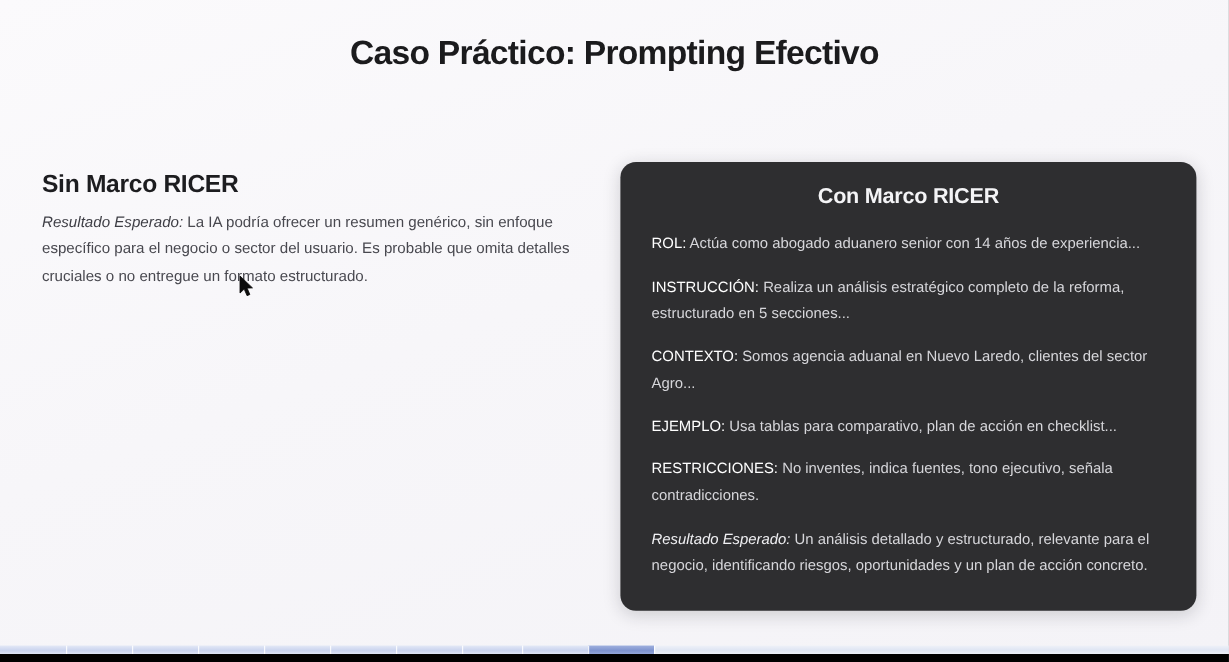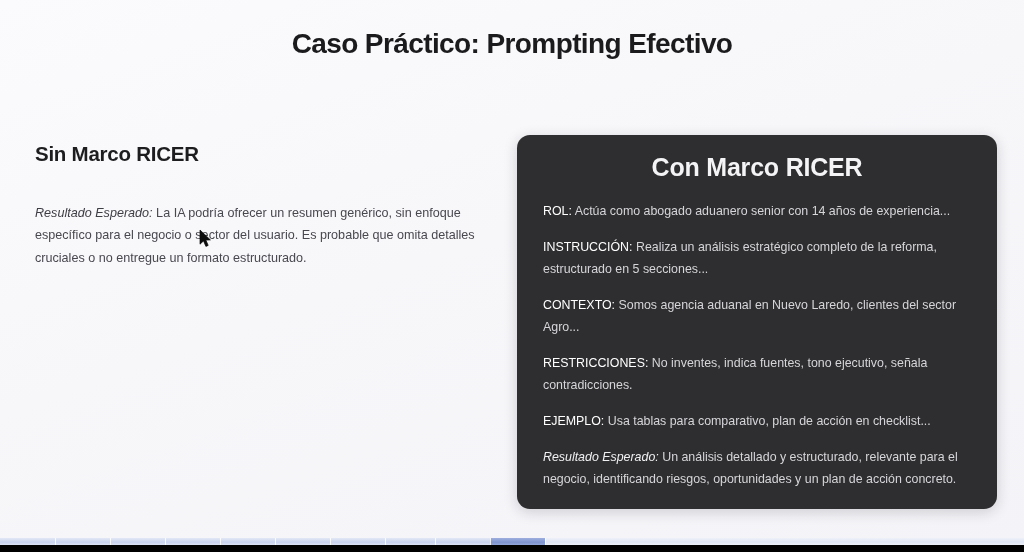--- a/index.html
+++ b/index.html
@@ -69,21 +69,21 @@
     left: 35px;
     top: 12px;
     width: 460px;
   }
 
   #plain-title {
     font-size: 20.5px;
     font-weight: 700;
     color: #1d1d20;
     letter-spacing: -0.25px;
-    margin-bottom: 36px;
+    margin-bottom: 8px;
   }
 
   .plain-para {
     font-size: 12.6px;
     line-height: 1.78;
     color: #48484f;
     margin-bottom: 16px;
     max-width: 460px;
   }
 
@@ -102,21 +102,21 @@
     width: 480px;
     height: 374px;
     background: #2e2e30;
     border-radius: 13px;
     padding: 18px 26px 20px 26px;
     box-shadow: 0 3px 14px rgba(30, 30, 40, 0.18);
   }
 
   #card-title {
     text-align: center;
-    font-size: 25px;
+    font-size: 18px;
     font-weight: 700;
     color: #f4f4f6;
     letter-spacing: -0.2px;
     margin-bottom: 18px;
   }
 
   .card-item {
     font-size: 12.4px;
     line-height: 1.82;
     color: #d6d6da;
@@ -215,23 +215,23 @@
 
     <div id="col-card">
       <h2 id="card-title">Con Marco RICER</h2>
 
       <p class="card-item"><span class="k">ROL:</span><span> Actúa como abogado aduanero senior con 14 años de experiencia...</span></p>
 
       <p class="card-item"><span class="k">INSTRUCCIÓN:</span><span> Realiza un análisis estratégico completo de la reforma, estructurado en 5 secciones...</span></p>
 
       <p class="card-item"><span class="k">CONTEXTO:</span><span> Somos agencia aduanal en Nuevo Laredo, clientes del sector Agro...</span></p>
 
+      <p class="card-item"><span class="k">EJEMPLO:</span><span> Usa tablas para comparativo, plan de acción en checklist...</span></p>
+
       <p class="card-item"><span class="k">RESTRICCIONES:</span><span> No inventes, indica fuentes, tono ejecutivo, señala contradicciones.</span></p>
-
-      <p class="card-item"><span class="k">EJEMPLO:</span><span> Usa tablas para comparativo, plan de acción en checklist...</span></p>
 
       <p class="card-outcome"><span class="k">Resultado Esperado:</span><span> Un análisis detallado y estructurado, relevante para el negocio, identificando riesgos, oportunidades y un plan de acción concreto.</span></p>
     </div>
   </div>
 
   <svg id="cursor" viewBox="0 0 13 19">
     <path d="M1 1 L1 15.2 L4.5 11.9 L6.9 17.4 L9.2 16.4 L6.9 11.1 L11.4 10.9 Z" fill="#0c0c0c" stroke="#0c0c0c" stroke-width="0.7" stroke-linejoin="round"></path>
   </svg>
 </div>
 

